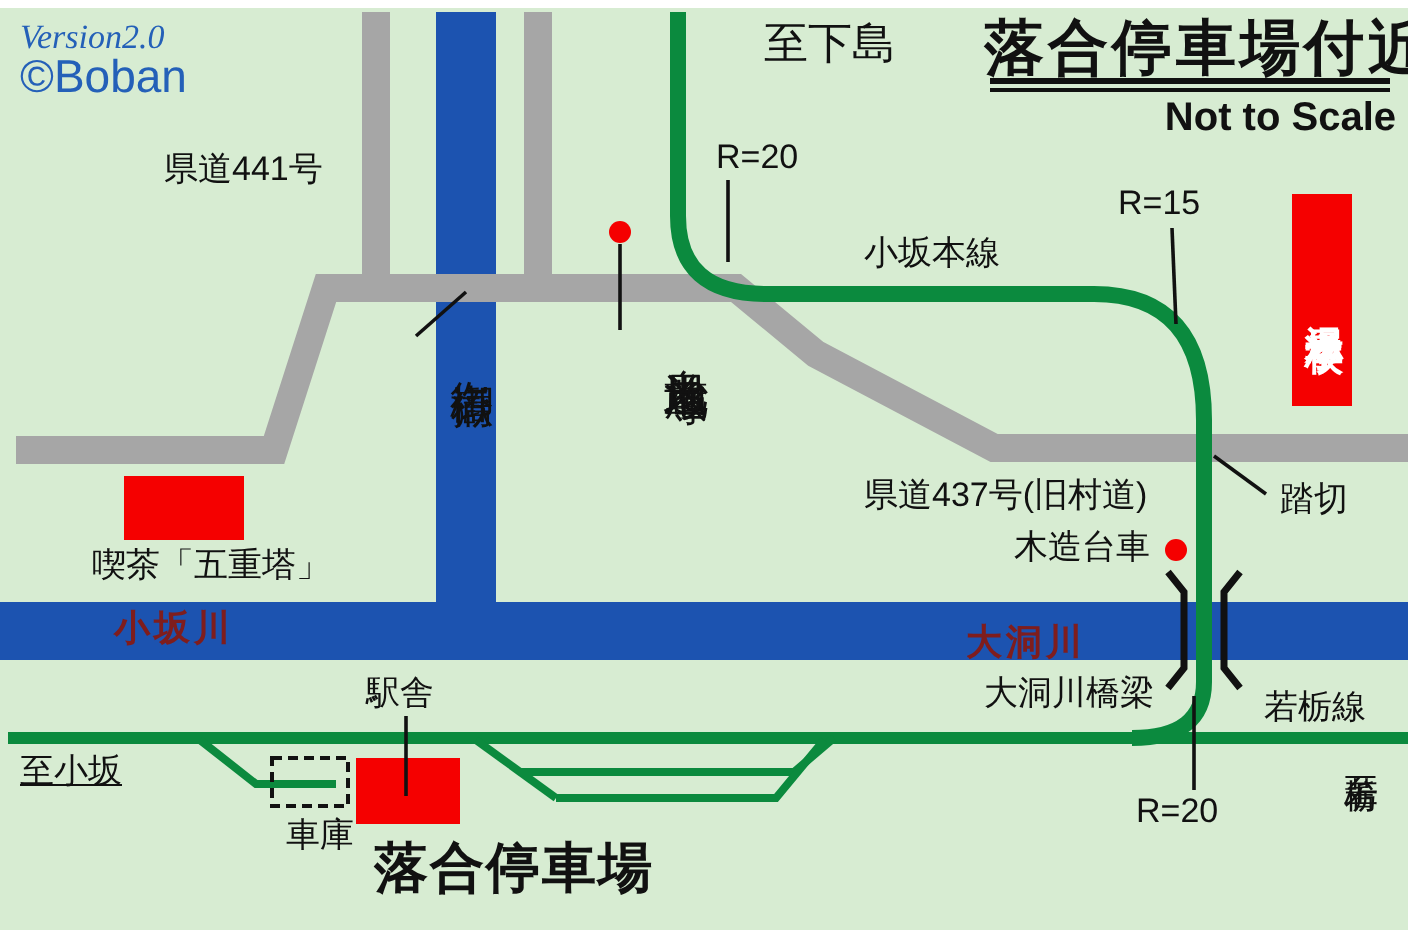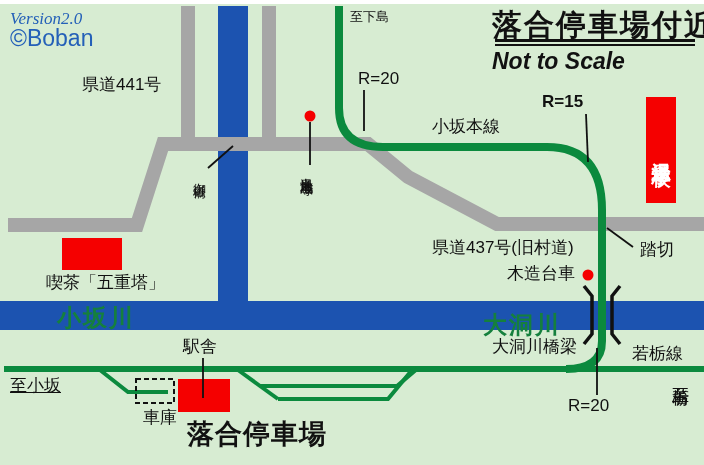--- a/index.html
+++ b/index.html
@@ -4,32 +4,32 @@
 <style>
   html,body{margin:0;padding:0;}
   #map{
     position:relative;width:704px;height:465px;overflow:hidden;
     background:var(--bg,#D7ECD2);
     font-family:"Liberation Sans","DejaVu Sans",sans-serif;
     color:var(--ink,#111);
   }
   #shapes{position:absolute;left:0;top:0;}
   .lbl{position:absolute;line-height:1.08;white-space:nowrap;font-size:17px;color:#111;}
-  .lbl.big18{font-size:13px;}
+  .lbl.big18{font-size:22px;margin-left:32px;}
   .vert{writing-mode:vertical-rl;text-orientation:upright;line-height:1.0;letter-spacing:1px;}
   .credit{color:var(--blue_text,#2460B8);}
   .ver{font-family:"Liberation Serif","DejaVu Serif",serif;font-style:italic;font-size:17px;}
   .boban{font-size:23px;}
   .title{
     font-family:"Liberation Serif","DejaVu Serif",serif;
     font-size:30px;letter-spacing:2px;text-align:center;font-weight:600;
   }
-  .subtitle{font-weight:bold;font-style:italic;font-size:23px;text-align:left;}
+  .subtitle{font-weight:bold;font-size:20px;text-align:right;}
   .rule{position:absolute;background:#111;}
-  .riverlabel{font-weight:bold;font-size:24px;color:#15803d;letter-spacing:2px;}
+  .riverlabel{font-weight:bold;font-size:18px;color:#7f1d1d;letter-spacing:2px;}
   .schoolbox{
     position:absolute;background:var(--red,#F50000);color:#fff;font-weight:bold;
     font-size:19px;display:flex;align-items:center;justify-content:center;
     writing-mode:vertical-rl;text-orientation:upright;letter-spacing:1px;
   }
   .stationname{font-weight:bold;font-size:27px;letter-spacing:1px;}
 </style>
 </head>
 <body>
 
@@ -78,21 +78,21 @@
 
   <div class="lbl title" style="left:492px;top:9px;width:206px;">落合停車場付近</div>
   <div class="rule" style="left:495px;top:39px;width:200px;height:3px;"></div>
   <div class="rule" style="left:495px;top:44px;width:200px;height:1.5px;"></div>
   <div class="lbl subtitle" style="left:492px;top:49px;width:206px;">Not to Scale</div>
 
   <div class="lbl big18" style="left:350px;top:10px;">至下島</div>
   <div class="lbl" style="left:358px;top:70px;">R=20</div>
   <div class="lbl" style="left:82px;top:76px;">県道441号</div>
   <div class="lbl" style="left:432px;top:118px;">小坂本線</div>
-  <div class="lbl" style="left:542px;top:93px;font-weight:bold;">R=15</div>
+  <div class="lbl" style="left:559px;top:93px;">R=15</div>
 
   <div class="schoolbox" style="left:646px;top:97px;width:30px;height:106px;">湯屋小学校</div>
 
   <div class="lbl vert big18" style="left:193px;top:173px;">御嶽橋</div>
   <div class="lbl vert big18" style="left:300px;top:167px;">鬼退治地蔵尊</div>
 
   <div class="lbl" style="left:46px;top:274px;">喫茶「五重塔」</div>
   <div class="lbl" style="left:432px;top:239px;">県道437号(旧村道)</div>
   <div class="lbl" style="left:640px;top:241px;">踏切</div>
   <div class="lbl" style="left:507px;top:265px;">木造台車</div>

